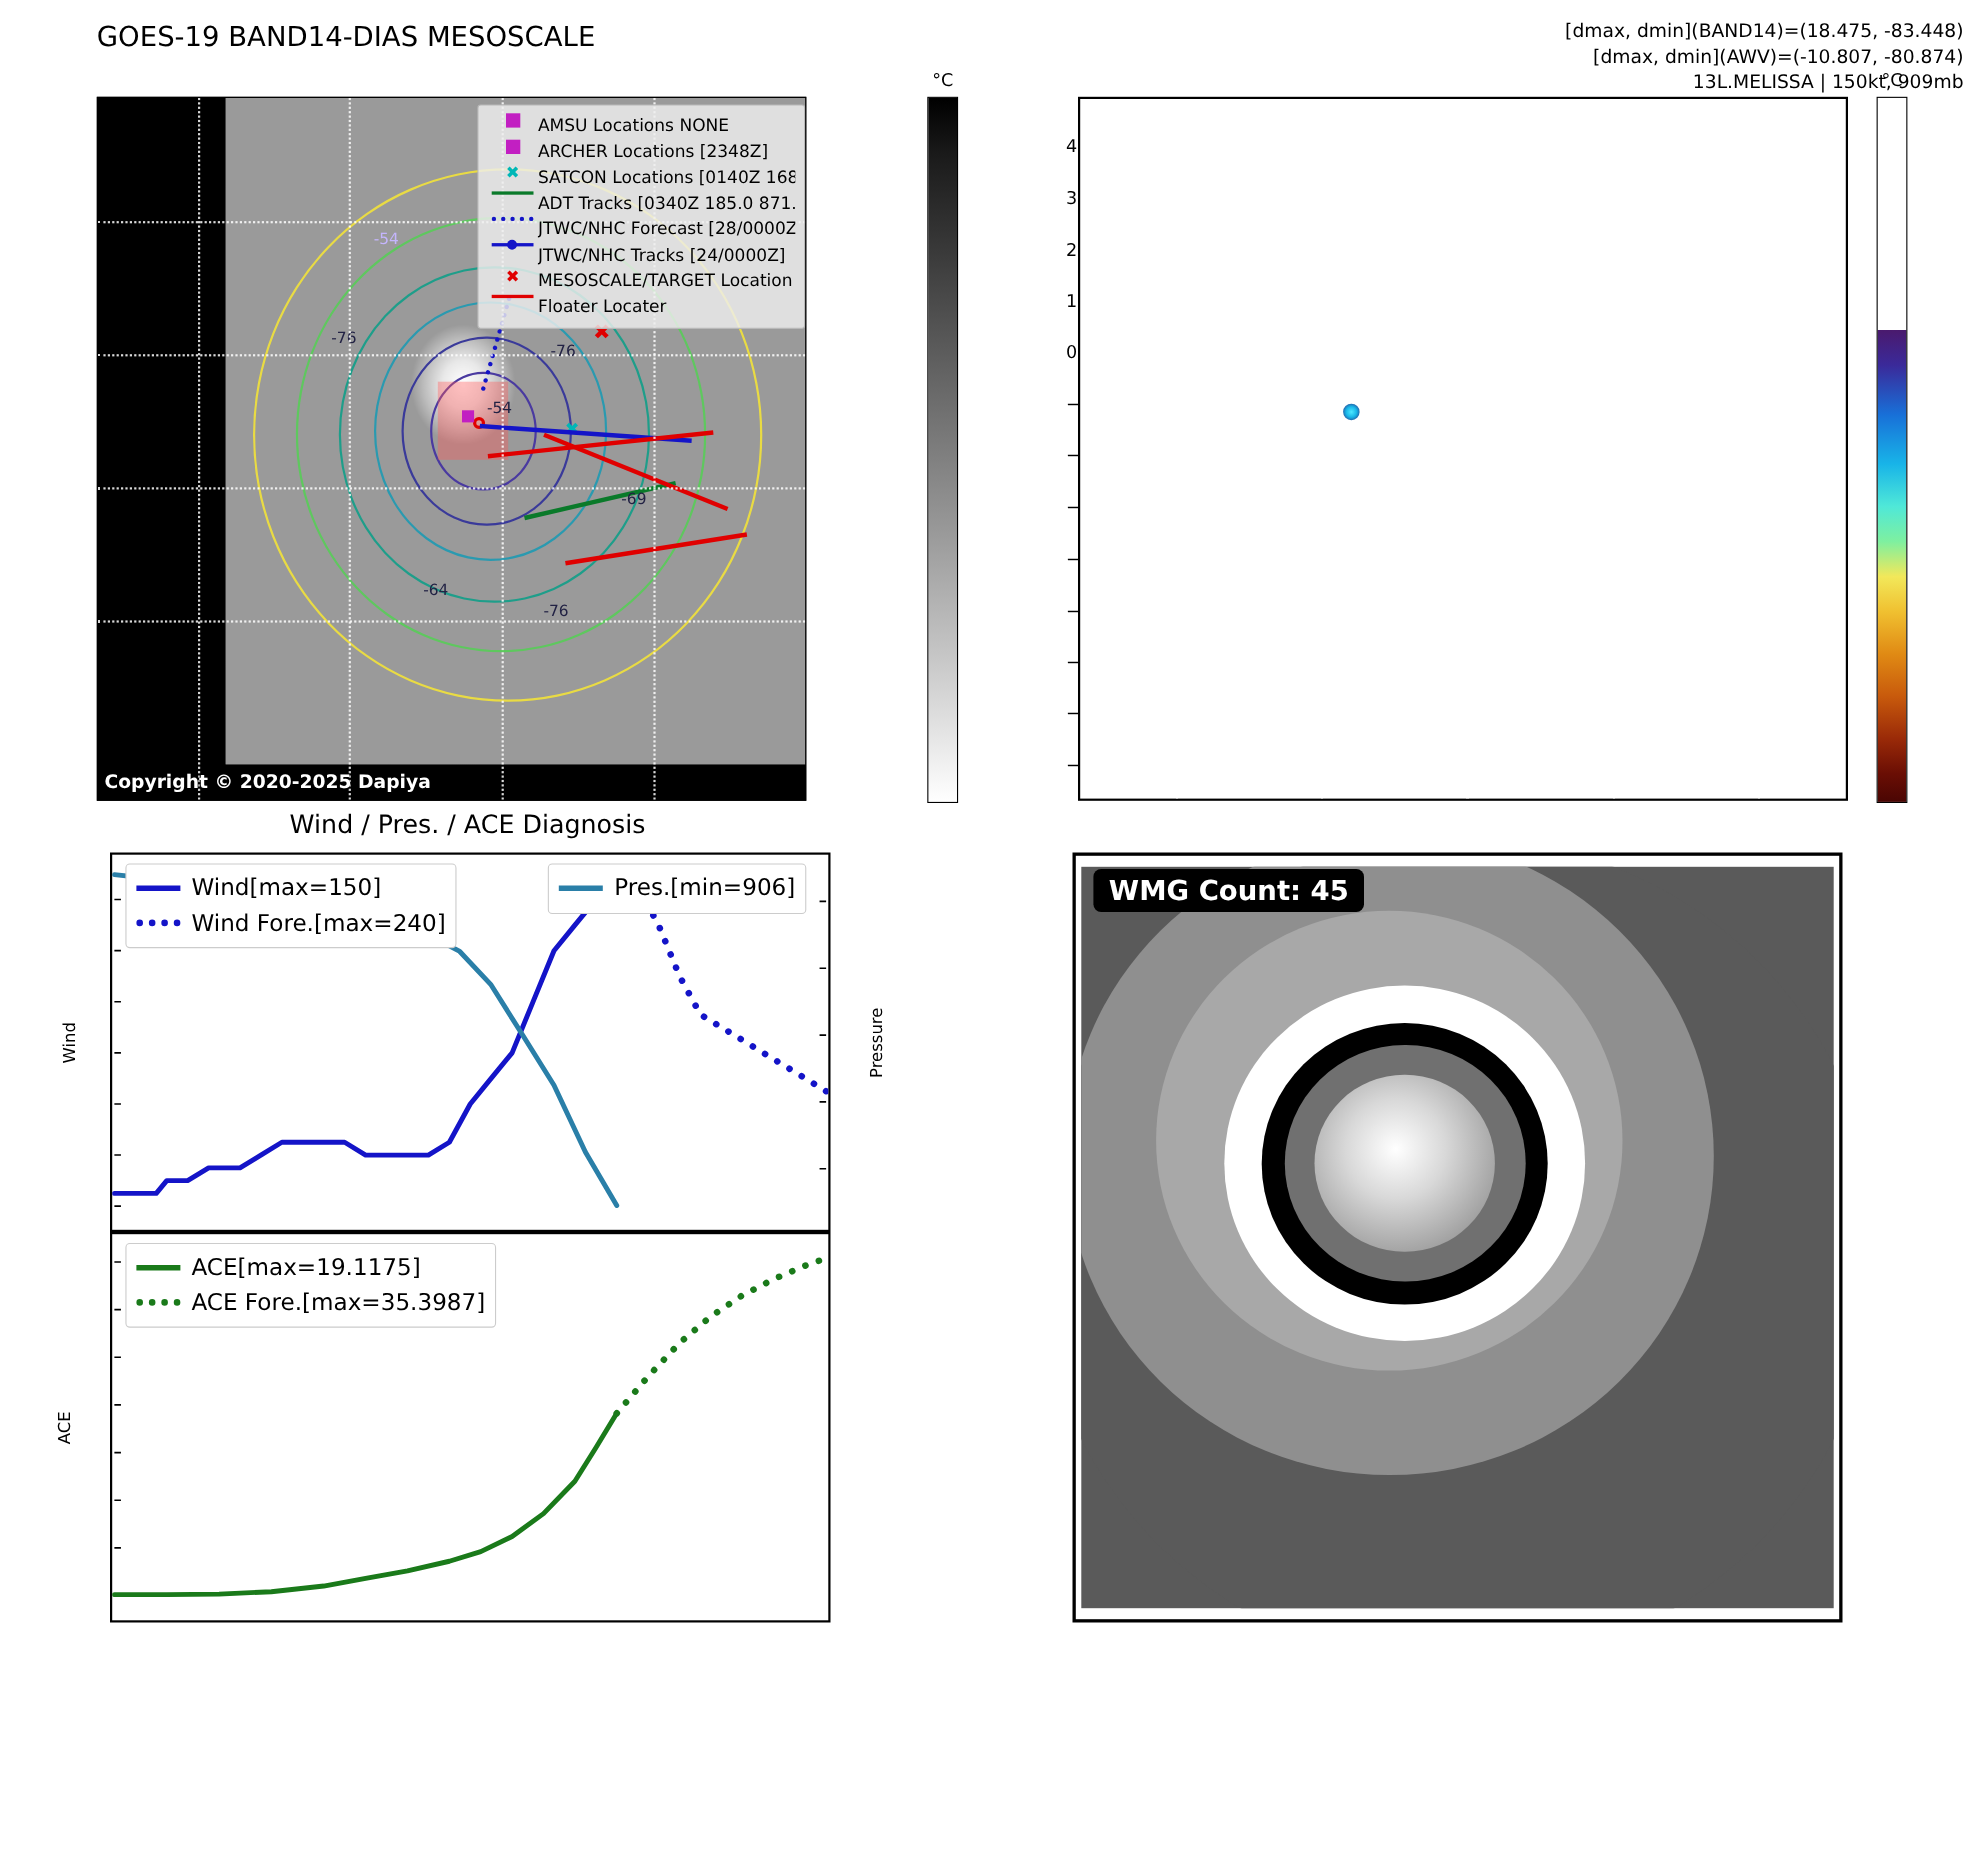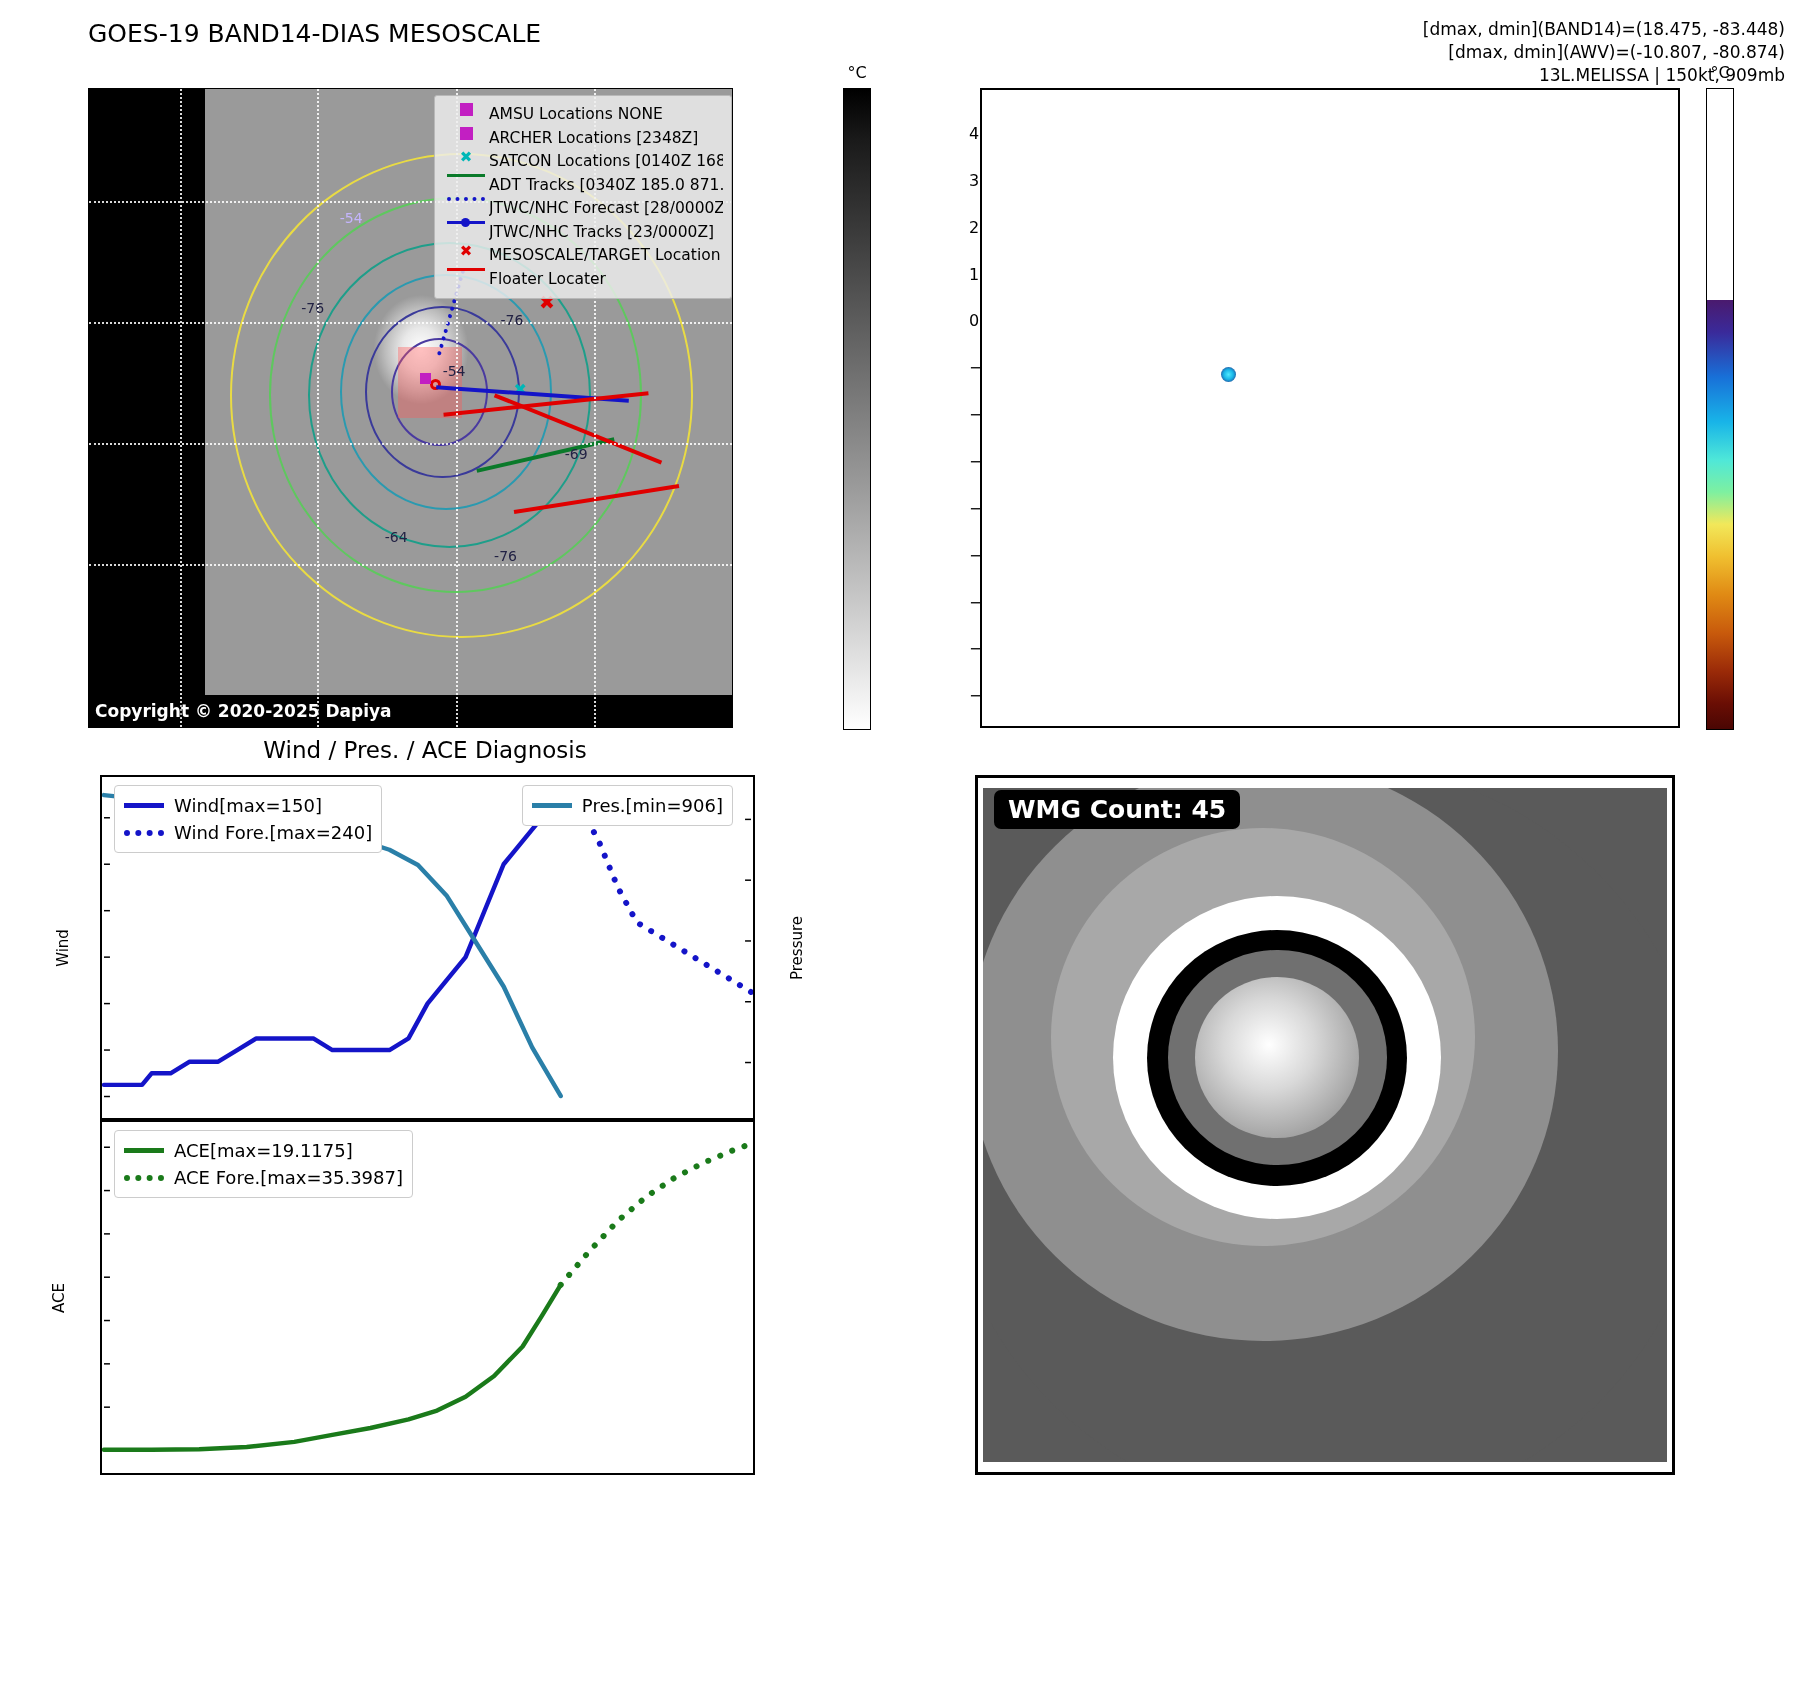--- a/index.html
+++ b/index.html
@@ -77,21 +77,21 @@
     background:radial-gradient(circle, #4fe8ff 0%, #18b6e8 45%, #2b1570 100%); }
 
   
   #wp-title { position:absolute; left:100px; top:737px; width:650px; text-align:center; font-size:23px; }
   #wind-panel { left:100px; top:775px; width:655px; height:345px; border:2px solid #000; background:#fff; }
   #ace-panel  { left:100px; top:1120px; width:655px; height:355px; border:2px solid #000; background:#fff; }
   .ax-ylab-left { position:absolute; left:-58px; top:50%; transform:translateY(-50%) rotate(-90deg); font-size:15px; }
   .ax-ylab-right { position:absolute; right:-76px; top:50%; transform:translateY(-50%) rotate(-90deg); font-size:15px; }
   .chart-legend {
     position:absolute; background:#fff; border:1px solid #ccc; border-radius:4px;
-    padding:6px 9px; font-size:18px; line-height:1.5; z-index:8; white-space:nowrap;
+    padding:6px 9px; font-size:21px; line-height:1.5; z-index:8; white-space:nowrap;
   }
   .cl-row { display:flex; align-items:center; }
   .cl-key { width:50px; min-width:50px; display:flex; align-items:center; }
 
   
   #wmg-panel { left:975px; top:775px; width:700px; height:700px; border:3px solid #000; background:#fff; }
   #wmg-inner { position:absolute; left:5px; top:10px; right:5px; bottom:10px; overflow:hidden;
     background:#5a5a5a; }
   .wmg-ring { position:absolute; border-radius:50%; }
   #wmg-badge {
@@ -184,21 +184,21 @@
     <div class="lg-row">
       <span class="lg-key">
           <i class="lnd"></i>
         </span>
       <span class="lg-txt">JTWC/NHC Forecast [28/0000Z]</span>
     </div>
     <div class="lg-row">
       <span class="lg-key">
           <i class="lnmark" style="background:#1414c8;"></i>
         </span>
-      <span class="lg-txt">JTWC/NHC Tracks [23/0000Z]</span>
+      <span class="lg-txt">JTWC/NHC Tracks [24/0000Z]</span>
     </div>
     <div class="lg-row">
       <span class="lg-key ex" style="color:#e00000;">✖</span>
       <span class="lg-txt">MESOSCALE/TARGET Location</span>
     </div>
     <div class="lg-row">
       <span class="lg-key">
           <i class="ln" style="background:#e00000;"></i>
         </span>
       <span class="lg-txt">Floater Locater</span>

